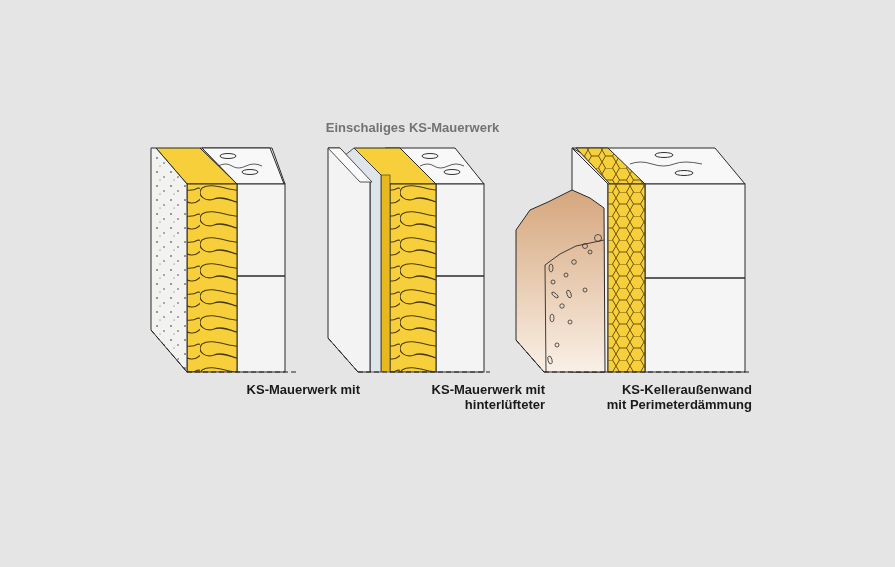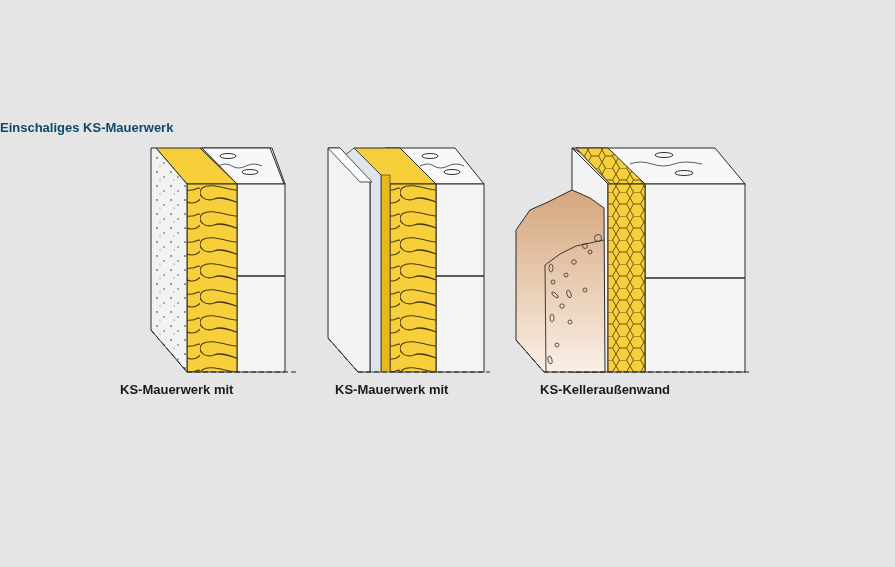--- a/index.html
+++ b/index.html
@@ -5,24 +5,24 @@
   html, body { margin: 0; padding: 0; }
   body {
     width: 895px; height: 567px;
     background: #e4e5e4;
     font-family: "Liberation Sans", sans-serif;
     position: relative;
     overflow: hidden;
   }
   .title {
     position: absolute; left: 0; width: 825px; top: 120px;
-    text-align: left; font-size: 13px; font-weight: bold; color: #0c4a6e;
+    text-align: center; font-size: 13px; font-weight: bold; color: #737373;
   }
   .caption {
-    position: absolute; text-align: left; font-size: 13px; font-weight: bold;
+    position: absolute; text-align: right; font-size: 13px; font-weight: bold;
     color: #1a1a1a; line-height: 15px;
   }
   svg.art { position: absolute; left: 0; top: 0; }
 </style>
 </head>
 <body>
 
 <div class="title">Einschaliges KS-Mauerwerk</div>
 
 <svg class="art" width="895" height="567" viewBox="0 0 895 567">
@@ -136,17 +136,19 @@
     <line x1="516" y1="340" x2="544" y2="372" stroke="#222" stroke-dasharray="5,3"></line>
   </g>
 </svg>
 
 <div class="caption" style="left:120px; width:240px; top:382px;">
   <div>KS-Mauerwerk mit</div>
 </div>
 
 <div class="caption" style="left:335px; width:210px; top:382px;">
   <div>KS-Mauerwerk mit</div>
+  <div>hinterlüfteter</div>
 </div>
 
-<div class="caption" style="left:540px; width:200px; top:382px;">
+<div class="caption" style="left:552px; width:200px; top:382px;">
   <div>KS-Kelleraußenwand</div>
+  <div>mit Perimeterdämmung</div>
 </div>
 
 </body></html>

